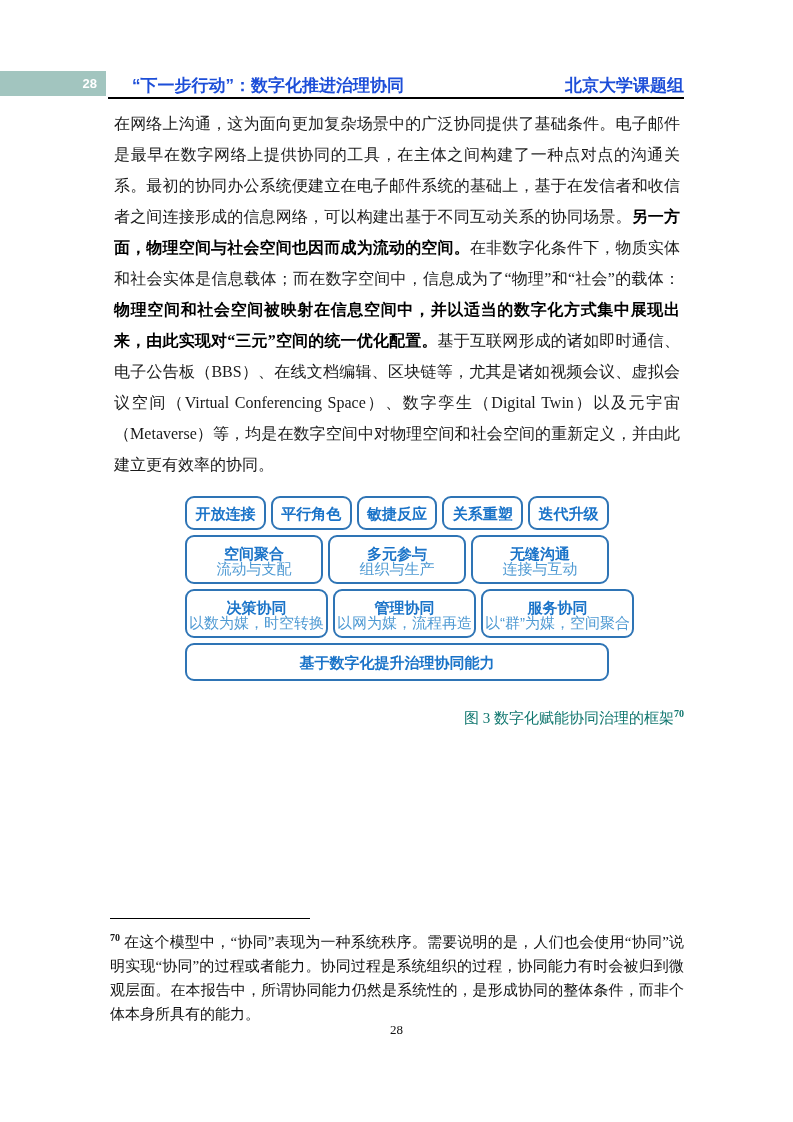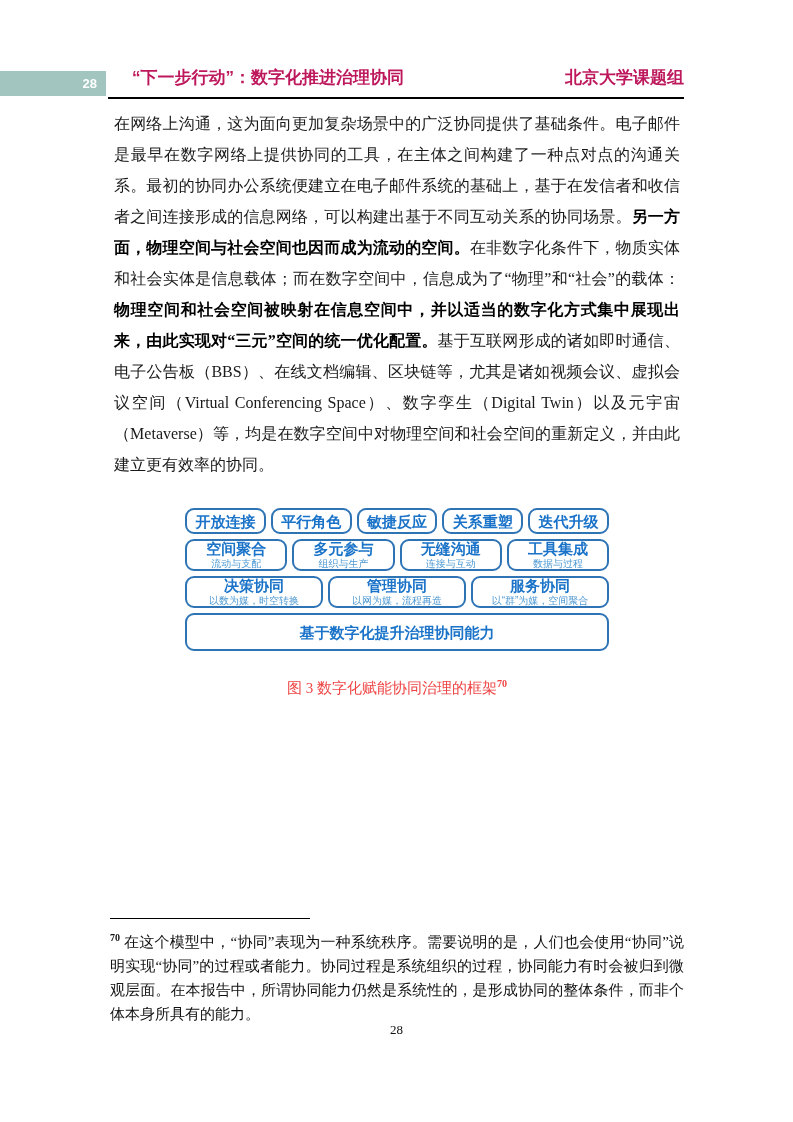--- a/index.html
+++ b/index.html
@@ -11,50 +11,50 @@
   .header-badge{
     position:absolute;left:0;top:71px;width:106px;height:25px;
     background:#a2c5bf;color:#ffffff;
     font-family:"Liberation Sans",sans-serif;font-size:13px;font-weight:bold;
     display:flex;align-items:center;justify-content:flex-end;
     padding-right:9px;box-sizing:border-box;
   }
   .header-row{
     position:absolute;left:108px;top:66px;width:576px;height:33px;
     border-bottom:2px solid #000;
-    display:flex;justify-content:space-between;align-items:flex-start;
+    display:flex;justify-content:space-between;align-items:flex-end;
     font-family:"Liberation Sans",sans-serif;font-weight:bold;font-size:17px;
-    color:#be185d;box-sizing:border-box;padding-left:24px;
+    color:#1d4ed8;box-sizing:border-box;padding-left:24px;
   }
   
   .content{
     position:absolute;left:110px;top:104px;width:574px;
     font-size:16px;line-height:31px;text-align:justify;
   }
   .content p{margin:4px;}
   .p2{text-indent:2em;margin-top:15px !important;}
   .b{font-weight:bold;color:#000;}
   
   .diagram{
     width:424px;margin:16px auto 0;display:flex;flex-direction:column;gap:5px;
     font-family:"Liberation Sans",sans-serif;
   }
   .drow{display:flex;gap:5px;}
   .dbox{
     flex:1;border:2px solid #2e74b5;border-radius:9px;background:#fff;
     display:flex;flex-direction:column;align-items:center;justify-content:center;
     box-sizing:border-box;padding:2px 2px;
   }
-  .r1 .dbox{height:26px;margin-top:12px;}
-  .r2 .dbox,.r3 .dbox,.r4 .dbox{height:32px;}
+  .r1 .dbox{height:34px;}
+  .r2 .dbox,.r3 .dbox,.r4 .dbox{height:49px;}
   .r5 .dbox{height:38px;}
   .dbox .t{color:#1a73c8;font-weight:bold;font-size:15px;line-height:17px;white-space:nowrap;}
-  .dbox .s{color:#4f9ad3;font-size:10px;line-height:12px;margin-top:1px;white-space:nowrap;}
+  .dbox .s{color:#4f9ad3;font-size:15px;line-height:12px;margin-top:1px;white-space:nowrap;}
   .caption{
-    text-align:center;margin-top:17px;font-size:15px;color:#ef4444;
+    text-align:right;margin-top:17px;font-size:15px;color:#0f766e;
     font-family:"Liberation Serif",serif;
   }
   .caption sup,.fn sup{font-size:10px;font-weight:bold;}
   
   .fn{
     position:absolute;left:110px;top:918px;width:574px;
     font-size:15px;line-height:24px;text-align:justify;color:#111;
   }
   .fn-rule{width:200px;border-top:1.5px solid #000;margin-bottom:7px;}
   
@@ -101,24 +101,20 @@
           <span class="s">流动与支配</span>
         </div>
       <div class="dbox">
           <span class="t">多元参与</span>
           <span class="s">组织与生产</span>
         </div>
       <div class="dbox">
           <span class="t">无缝沟通</span>
           <span class="s">连接与互动</span>
         </div>
-      <div class="dbox">
-          <span class="t">工具集成</span>
-          <span class="s">数据与过程</span>
-        </div>
     </div>
     <div class="drow r3">
       <div class="dbox">
           <span class="t">决策协同</span>
           <span class="s">以数为媒，时空转换</span>
         </div>
       <div class="dbox">
           <span class="t">管理协同</span>
           <span class="s">以网为媒，流程再造</span>
         </div>

